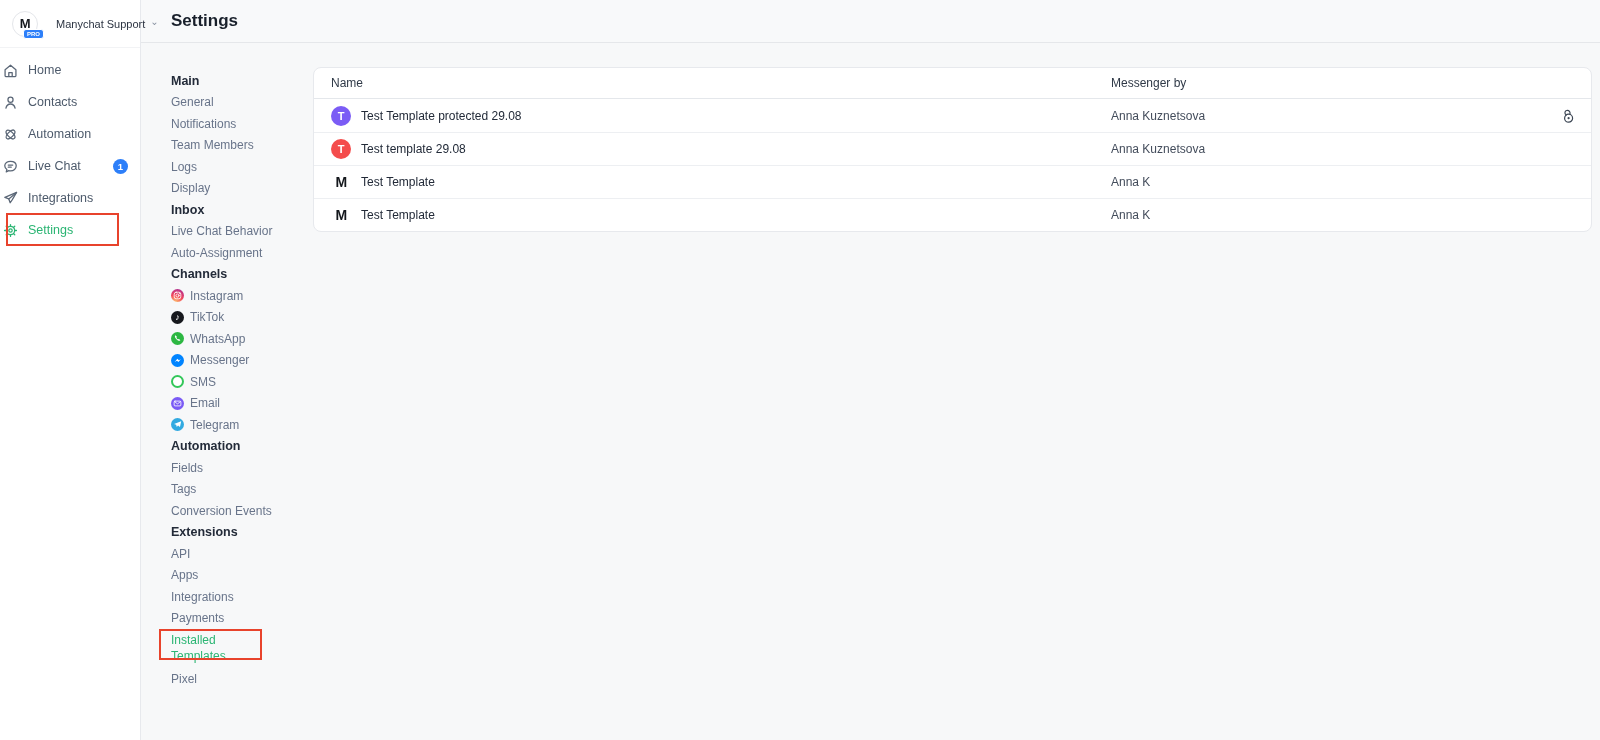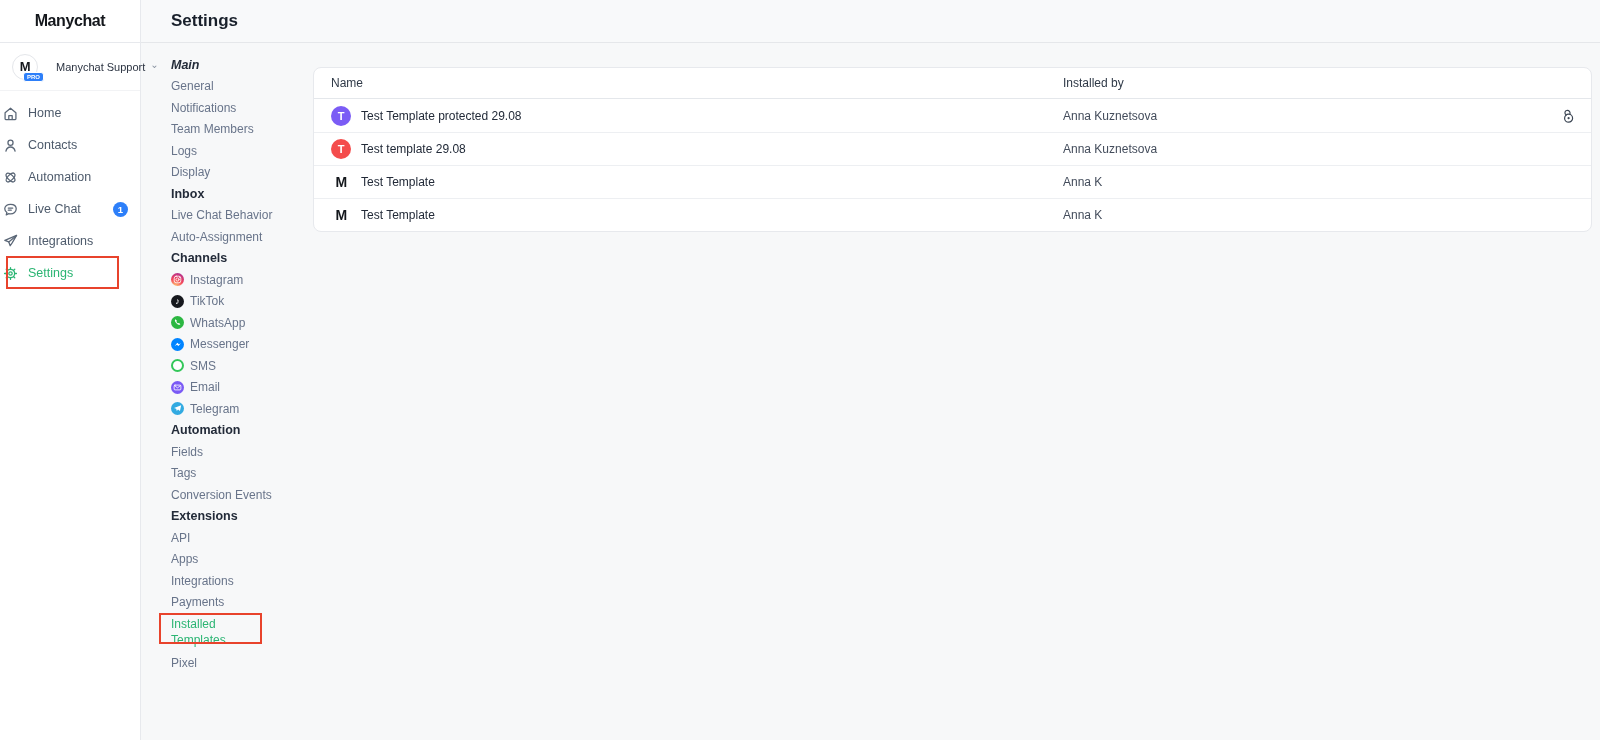--- a/index.html
+++ b/index.html
@@ -69,21 +69,21 @@
   }
   .page-title { font-size:17px; font-weight:700; color:#19202b; }
   .content { display:flex; height:697px; }
 
   
   .settings-nav { width:172px; flex:0 0 172px; padding:11px 0 0 30px; }
   .snav-title {
     height:21.5px; display:flex; align-items:center;
     font-size:12.5px; font-weight:700; color:#232b39; margin-top:0;
   }
-  .snav-title:first-child { margin-top:0;font-style:italic; }
+  .snav-title:first-child { margin-top:16px; }
   .snav-item {
     height:21.5px; display:flex; align-items:center;
     font-size:12px; color:#68748a; cursor:pointer; white-space:nowrap;
   }
   .snav-item.active { color:#2bb573; }
   .snav-item.two-line {
     height:auto; white-space:normal; line-height:16px;
     padding:3px 0 4px 0; position:relative;
   }
   .snav-item.two-line .lbl { width:80px; }
@@ -101,21 +101,21 @@
   .ch-email { background:#7a5af5; }
   .ch-telegram { background:#32aae1; }
 
   
   .table-wrap { flex:1; padding:24px 8px 0 0; }
   .templates-table {
     background:#fff; border:1px solid #e7e9ed; border-radius:8px; overflow:hidden;
   }
   .t-row {
     display:grid; grid-template-columns:732px 1fr 28px;
-    align-items:center; padding-left:17px; padding-right:14px;
+    align-items:center; padding-left:17px; padding-right:14px;gap:48px;
   }
   .t-head { height:31px; border-bottom:1px solid #e4e7eb; }
   .t-head .t-col { font-size:12px; color:#2f3947; }
   .t-body .t-row { height:33px; cursor:pointer; }
   .t-body .t-row + .t-row { border-top:1px solid #edeff2; }
   .name-cell { display:flex; align-items:center; min-width:0; }
   .row-avatar {
     width:20px; height:20px; border-radius:50%; margin-right:10px; flex:0 0 auto;
     display:flex; align-items:center; justify-content:center;
     color:#fff; font-size:11px; font-weight:700;
@@ -123,23 +123,20 @@
   .row-avatar.logo { background:transparent; color:#14171c; font-size:14px; font-weight:900; border-radius:0; }
   .t-name { font-size:12px; color:#222a38; white-space:nowrap; }
   .t-installed { font-size:12px; color:#434c5b; white-space:nowrap; }
   .lock-cell { display:flex; justify-content:flex-end; }
   .lock-cell svg { width:18px; height:18px; }
 </style>
 </head>
 <body>
 
 <div class="sidebar">
-  <div class="logo-row">
-    <span class="wordmark">Manychat</span>
-  </div>
   <div class="workspace">
     <span class="ws-avatar">
       <span class="mc-m">M</span>
       <span class="pro-badge">PRO</span>
     </span>
     <span class="ws-name">Manychat Support</span>
     <span class="ws-chevron">⌄</span>
   </div>
   <div class="side-nav" id="side-nav">
       <div class="side-item">
@@ -311,21 +308,21 @@
           <span class="annotation-box"></span>
         </div>
         <div class="snav-item">
           <span class="lbl">Pixel</span>
         </div>
       </div>
     <div class="table-wrap">
       <div class="templates-table">
         <div class="t-row t-head">
           <span class="t-col">Name</span>
-          <span class="t-col">Installed by</span>
+          <span class="t-col">Messenger by</span>
           <span class="t-col"></span>
         </div>
         <div class="t-body" id="table-rows">
             <div class="t-row">
               <span class="name-cell">
                 <span class="row-avatar" style="background:#7b5cf5">T</span>
                 <span class="t-name">Test Template protected 29.08</span>
               </span>
               <span class="t-installed">Anna Kuznetsova</span>
               <span class="lock-cell">

